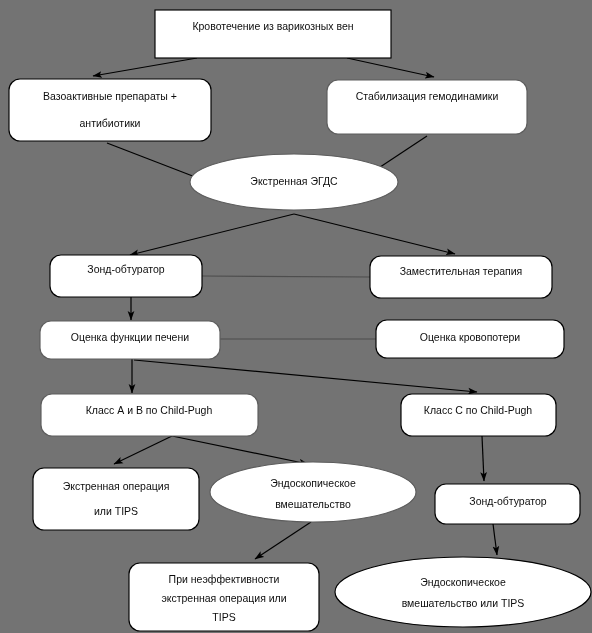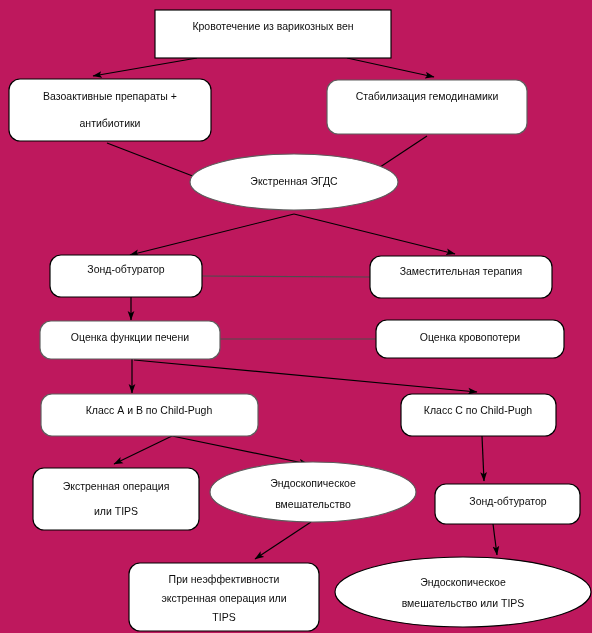--- a/index.html
+++ b/index.html
@@ -8,21 +8,21 @@
     padding: 0;
     background: #ffffff;
   }
   body {
     font-family: "Liberation Sans", sans-serif;
   }
   #diagram-root {
     position: relative;
     width: 592px;
     height: 633px;
-    background: #be185d;
+    background: #737373;
     overflow: hidden;
   }
   svg.flow {
     display: block;
     width: 592px;
     height: 633px;
   }
   .node-shape {
     fill: #ffffff;
     stroke: #000000;

